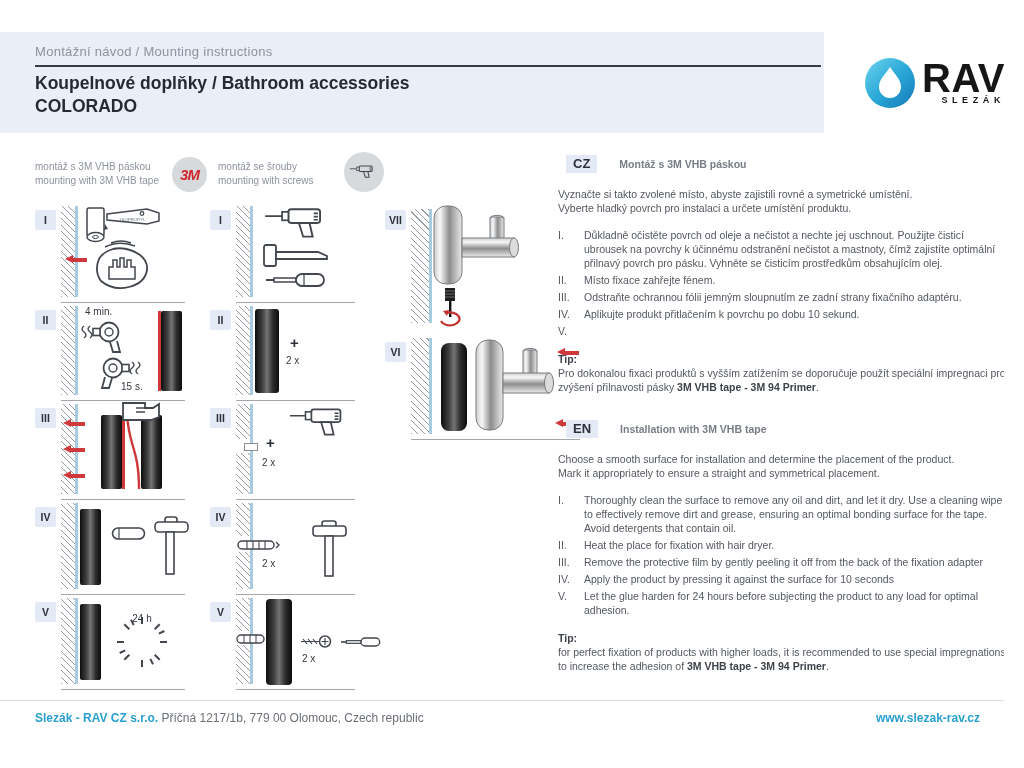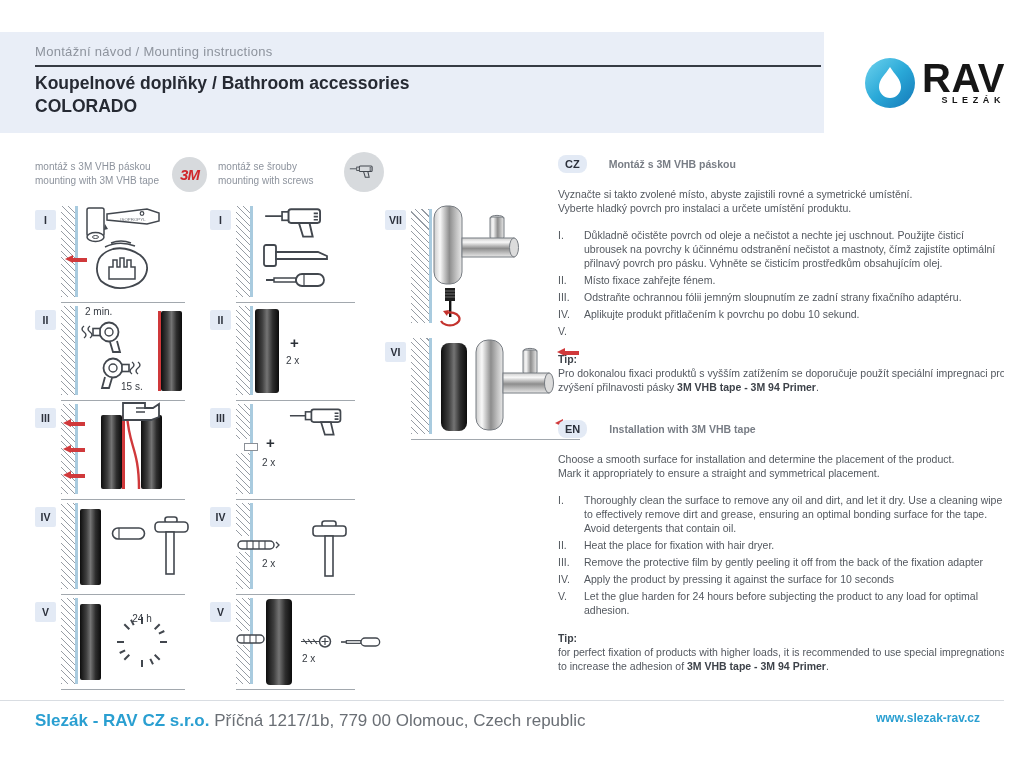--- a/index.html
+++ b/index.html
@@ -41,33 +41,33 @@
   .ann{position:absolute;font-size:10px;color:#353a41;white-space:nowrap;}
   .plus{position:absolute;font-size:15px;font-weight:bold;color:#2b3037;line-height:12px;}
   .clock{position:absolute;display:flex;align-items:flex-start;justify-content:center;}
   .clock svg{position:absolute;inset:0;}
   .clock span{position:relative;font-size:10px;color:#353a41;}
   .holegap{position:absolute;background:#fff;}
 
   
   .txtcol{position:absolute;left:558px;top:155px;width:452px;font-size:10.5px;line-height:14px;color:#53585f;}
   .langrow{display:flex;align-items:center;margin-bottom:14px;}
-  .langbadge{background:#e3eaf5;color:#2b303b;font-weight:bold;font-size:11px;padding:2px 7px;border-radius:8px;}
+  .langbadge{background:#e3eaf5;color:#2b303b;font-weight:bold;font-size:13px;padding:2px 7px;border-radius:0;margin-left:8px;}
   .secthead{margin-left:22px;color:#787d85;font-weight:bold;font-size:10.5px;}
   .introline{margin:0;}
   .rlist{display:grid;grid-template-columns:26px 1fr;row-gap:3px;margin-top:13px;}
   .rlist .rn{color:#53585f;}
   .tip{margin-top:14px;}
   .tiplabel{font-weight:bold;color:#3e434a;}
   .b{font-weight:bold;color:#3e434a;}
   .ensec{margin-top:26px;}
 
   
   .fline{position:absolute;left:0;right:0;top:700px;border-top:1px solid #d9dde2;}
-  .foot-l{position:absolute;left:35px;top:711px;font-size:17px;color:#6a6f75;}
+  .foot-l{position:absolute;left:35px;top:711px;font-size:12px;color:#6a6f75;}
   .foot-l b{color:#2a9fd1;}
   .foot-r{position:absolute;right:24px;top:711px;font-size:12px;font-weight:bold;color:#2a9fd1;}
 
   svg text{font-family:"Liberation Sans",sans-serif;}
 </style>
 </head>
 <body>
 
 <div class="page">
 
@@ -153,21 +153,21 @@
           <path d="M14 8 Q28 1 44 7 M20 4 Q30 0 40 4" fill="none" stroke="#42474e" stroke-width="1.4"></path>
           <path d="M18 40 v-12 h4 v-7 h4 v7 h3 v-9 h4 v9 h3 v-7 h4 v7 h4 v12 z" fill="#fff" stroke="#42474e" stroke-width="1.5"></path>
         </svg>
       </div>
     </div>
 
     <div class="cell" style="height:98px;">
       <div class="rnum">II</div>
       <div class="dg">
         <div class="wall"></div>
-        <div class="ann" style="left:24px;top:3px;">2 min.</div>
+        <div class="ann" style="left:24px;top:3px;">4 min.</div>
         <svg class="abs" style="left:18px;top:16px;" width="48" height="36" viewBox="0 0 48 36">
           <path d="M5 7 q-4 3 0 6 q4 3 0 6 M11 7 q-4 3 0 6 q4 3 0 6" fill="none" stroke="#42474e" stroke-width="1.4"></path>
           <circle cx="30" cy="13" r="9.5" fill="#fff" stroke="#42474e" stroke-width="1.8"></circle>
           <circle cx="30" cy="13" r="4" fill="#fff" stroke="#42474e" stroke-width="1.4"></circle>
           <rect x="14" y="9.5" width="7" height="7" fill="#fff" stroke="#42474e" stroke-width="1.6"></rect>
           <path d="M31 23 l3 10 h7 l-3 -11" fill="#fff" stroke="#42474e" stroke-width="1.8"></path>
         </svg>
         <svg class="abs" style="left:34px;top:52px;transform:scaleX(-1);" width="48" height="36" viewBox="0 0 48 36">
           <path d="M5 7 q-4 3 0 6 q4 3 0 6 M11 7 q-4 3 0 6 q4 3 0 6" fill="none" stroke="#42474e" stroke-width="1.4"></path>
           <circle cx="30" cy="13" r="9.5" fill="#fff" stroke="#42474e" stroke-width="1.8"></circle>

